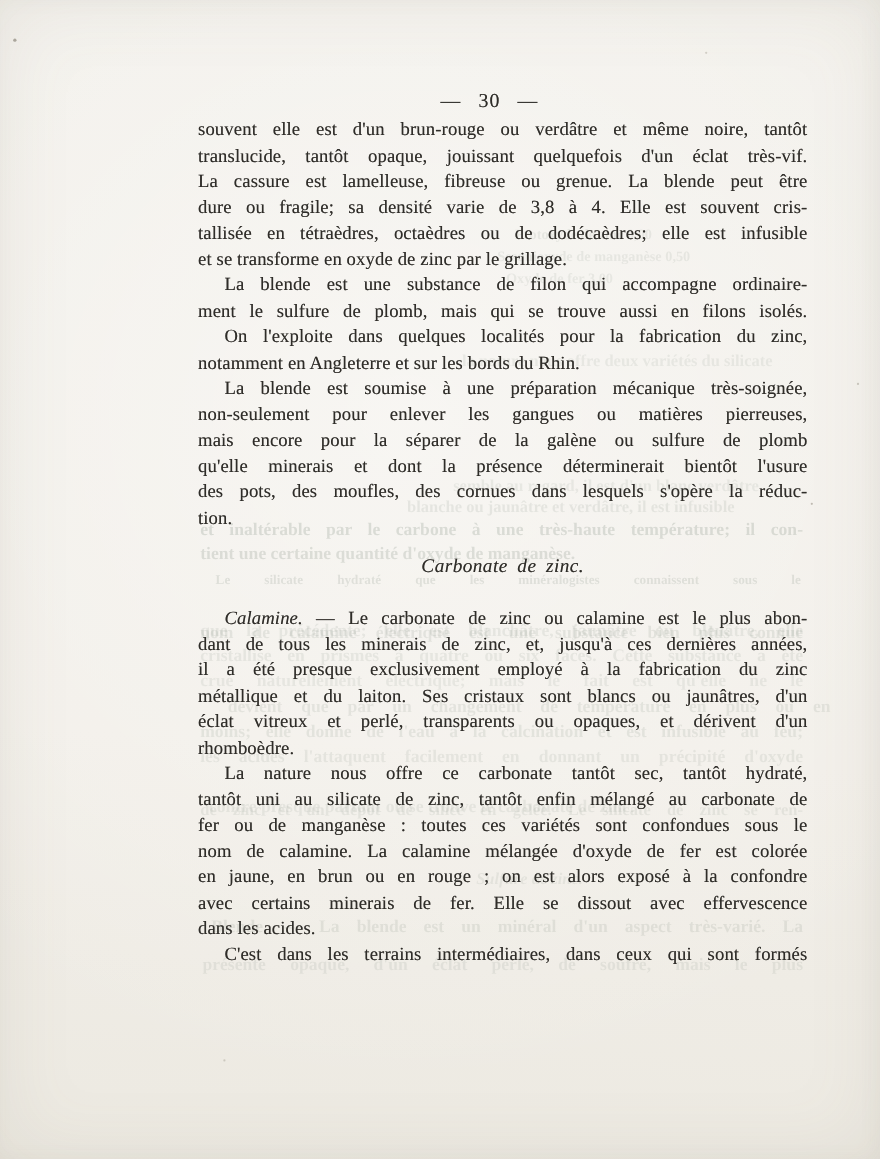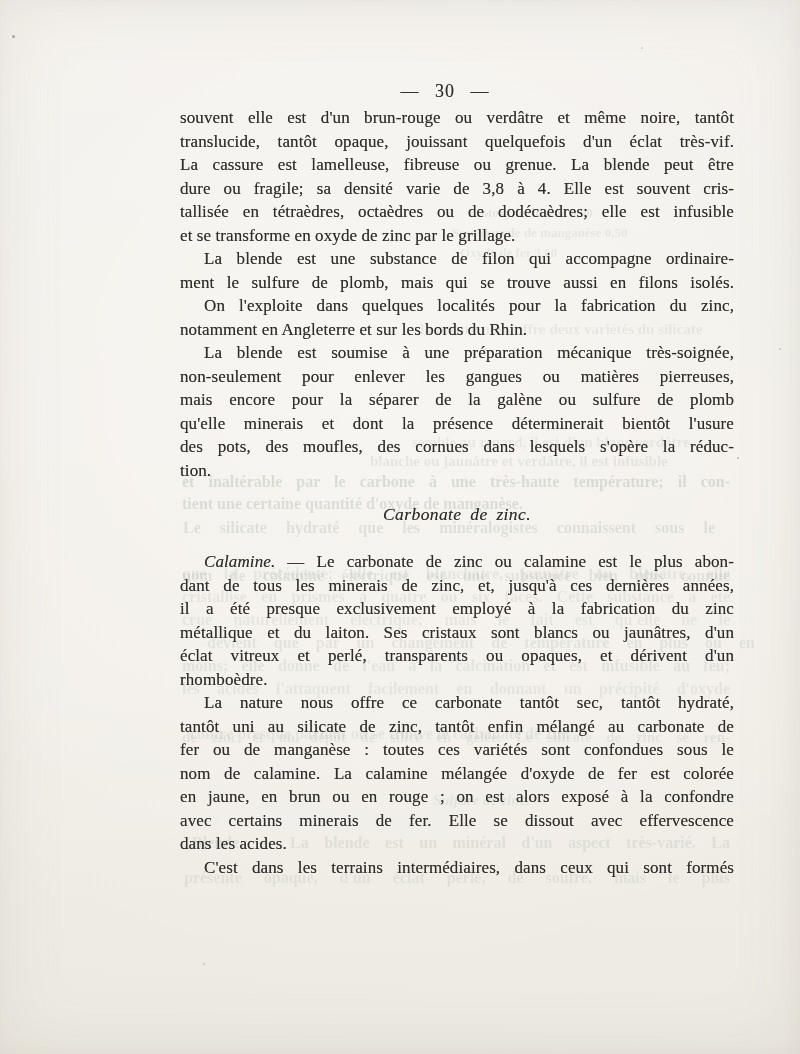--- a/index.html
+++ b/index.html
@@ -65,21 +65,21 @@
 <div class="page" style="--ink: #2f2d29; --paper: #f2efe9; --ghost: #6b7a6c;">
   <div class="bleed">
       <div class="ghost" style="top: 203px; left: 468px; width: 155px; font-size: 13px; opacity: 0.11;">Protoxyde de zinc 0,00</div>
       <div class="ghost" style="top: 223px; left: 452px; width: 195px; font-size: 13px; opacity: 0.11;">Sesquioxyde de manganèse 0,50</div>
       <div class="ghost" style="top: 243px; left: 460px; width: 150px; font-size: 13px; opacity: 0.1;">Oxyde de fer 3,00</div>
       <div class="ghost" style="top: 320px; left: 420px; width: 312px; font-size: 15px; opacity: 0.1;">la nature nous offre deux variétés du silicate</div>
       <div class="ghost" style="top: 433px; left: 412px; width: 320px; font-size: 15px; opacity: 0.1;">semble au regard, il est d'un blanc verdâtre</div>
       <div class="ghost" style="top: 452px; left: 370px; width: 362px; font-size: 15px; opacity: 0.12;">blanche ou jaunâtre et verdâtre, il est infusible</div>
       <div class="ghost just" style="top: 472px; left: 182px; width: 548px; font-size: 16px; opacity: 0.2;">et inaltérable par le carbone à une très-haute température; il con-</div>
       <div class="ghost" style="top: 494px; left: 182px; width: 420px; font-size: 16px; opacity: 0.19;">tient une certaine quantité d'oxyde de manganèse.</div>
-      <div class="ghost just" style="top: 518px; left: 183px; width: 532px; font-size: 16px; opacity: 0.16;">Le silicate hydraté que les minéralogistes connaissent sous le</div>
+      <div class="ghost just" style="top: 518px; left: 196px; width: 532px; font-size: 12px; opacity: 0.16;">Le silicate hydraté que les minéralogistes connaissent sous le</div>
       <div class="ghost just" style="top: 540px; left: 182px; width: 548px; font-size: 16px; opacity: 0.13; margin-top: 26px;">nom de calamine électrique est une substance bien plus connue</div>
       <div class="ghost just" style="top: 564px; left: 182px; width: 548px; font-size: 16px; opacity: 0.11;">que la précédente; elle est blanchâtre, jaunâtre ou bleuâtre, elle</div>
       <div class="ghost just" style="top: 587px; left: 182px; width: 548px; font-size: 16px; opacity: 0.11;">cristallise en prismes à quatre ou six faces. Cette substance a été</div>
       <div class="ghost just" style="top: 610px; left: 182px; width: 548px; font-size: 16px; opacity: 0.1;">crue naturellement électrique; mais le fait est qu'elle ne le</div>
       <div class="ghost just" style="top: 633px; left: 182px; width: 548px; font-size: 16px; opacity: 0.12; margin-left: 25px;">devient que par un changement de température en plus ou en</div>
       <div class="ghost just" style="top: 656px; left: 182px; width: 548px; font-size: 16px; opacity: 0.12;">moins; elle donne de l'eau à la calcination et est infusible au feu;</div>
       <div class="ghost just" style="top: 679px; left: 182px; width: 548px; font-size: 16px; opacity: 0.11;">les acides l'attaquent facilement en donnant un précipité d'oxyde</div>
       <div class="ghost just" style="top: 728px; left: 182px; width: 548px; font-size: 15px; opacity: 0.11;">de zinc et un dépôt de silice en gelée. Le silicate de zinc se ren-</div>
       <div class="ghost" style="top: 724px; left: 190px; width: 470px; font-size: 16px; opacity: 0.1;">contre presque partout où se trouve le carbonate de zinc.</div>
       <div class="ghost it ctr" style="top: 791px; left: 330px; width: 200px; font-size: 15px; opacity: 0.1;">Sulfure de zinc.</div>

